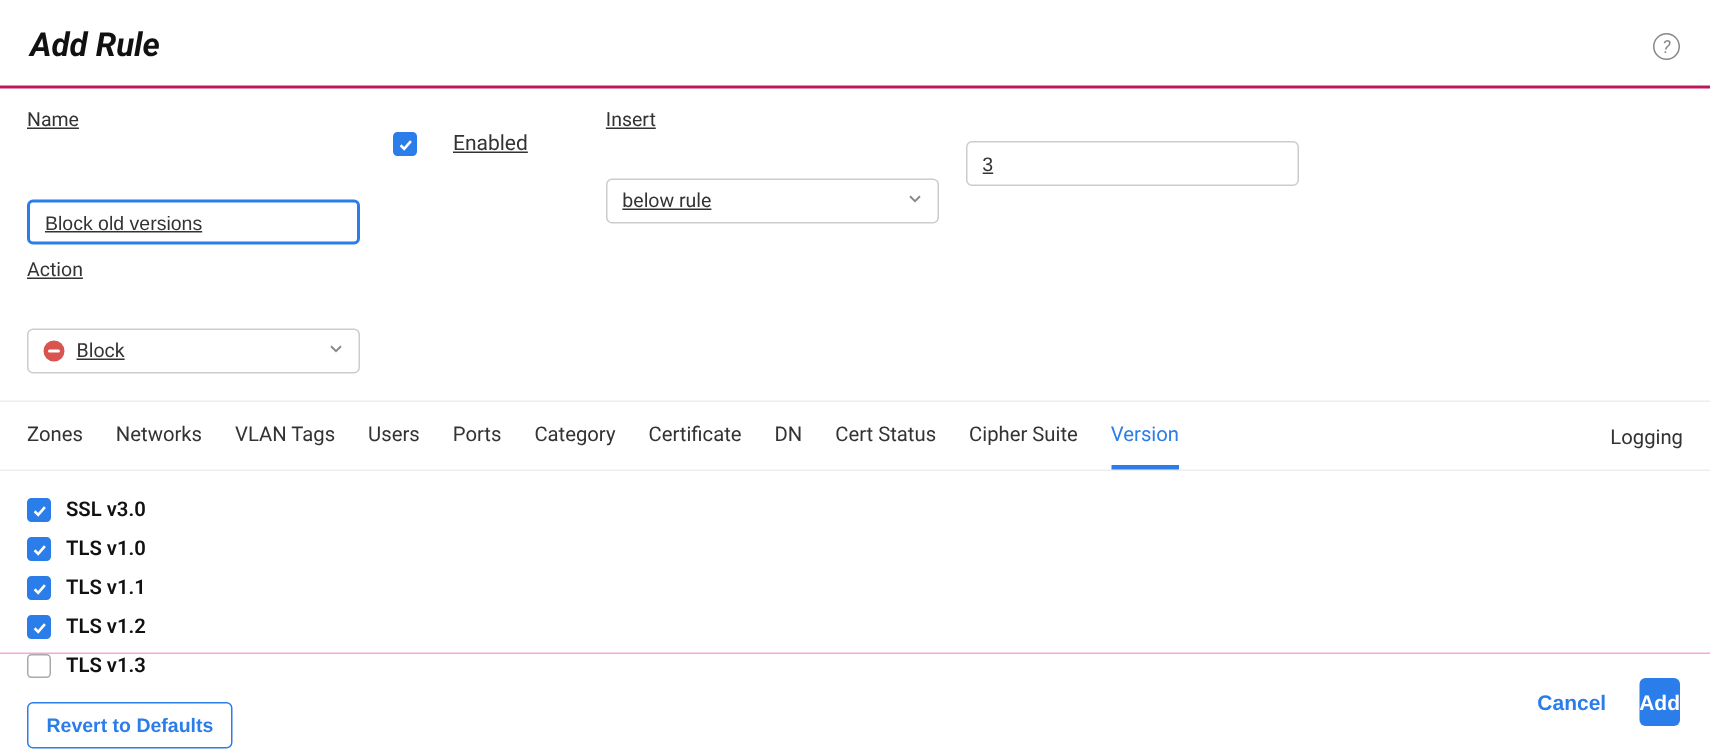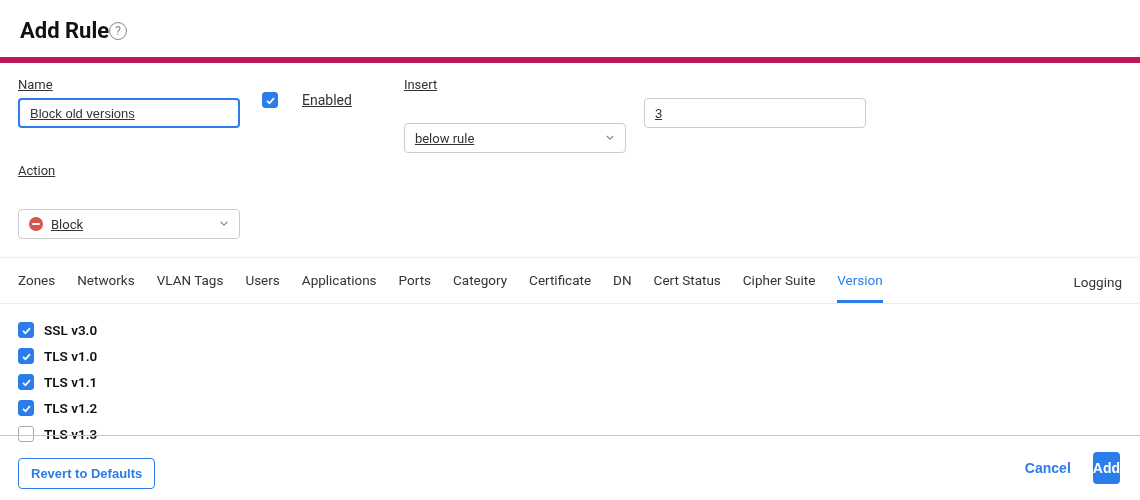--- a/index.html
+++ b/index.html
@@ -12,23 +12,24 @@
       font-size: 14px;
       color: #333;
       background: #fff;
       width: 1140px;
       height: 500px;
       position: relative;
     }
     .header {
       display: flex;
       align-items: center;
-      justify-content: flex-start;
+      justify-content: space-between;
       padding: 18px 20px 14px 20px;
-      border-bottom: 6px solid #be185d;
+      border-bottom: 2px solid #be185d;
+      font-style: italic;
     }
     .header h1 {
       font-size: 22px;
       font-weight: 700;
       color: #111;
     }
     .help-icon {
       width: 18px;
       height: 18px;
       border: 1.5px solid #888;
@@ -62,20 +63,21 @@
     }
     .text-input {
       height: 30px;
       border: 2px solid #2b7de9;
       border-radius: 4px;
       padding: 0 10px;
       font-size: 13px;
       color: #333;
       outline: none;
       width: 222px;
+      margin-top: 39px;
     }
     .text-input-plain {
       height: 30px;
       border: 1px solid #ccc;
       border-radius: 4px;
       padding: 0 10px;
       font-size: 13px;
       color: #333;
       outline: none;
       width: 222px;
@@ -303,21 +305,20 @@
     </div>
   </div>
 </div>
 
 <div class="tabs-bar">
   <div class="tabs-left">
     <div class="tab">Zones</div>
     <div class="tab">Networks</div>
     <div class="tab">VLAN Tags</div>
     <div class="tab">Users</div>
-    <div class="tab">Applications</div>
     <div class="tab">Ports</div>
     <div class="tab">Category</div>
     <div class="tab">Certificate</div>
     <div class="tab">DN</div>
     <div class="tab">Cert Status</div>
     <div class="tab">Cipher Suite</div>
     <div class="tab active">Version</div>
   </div>
   <div class="logging-tab">Logging</div>
 </div>

